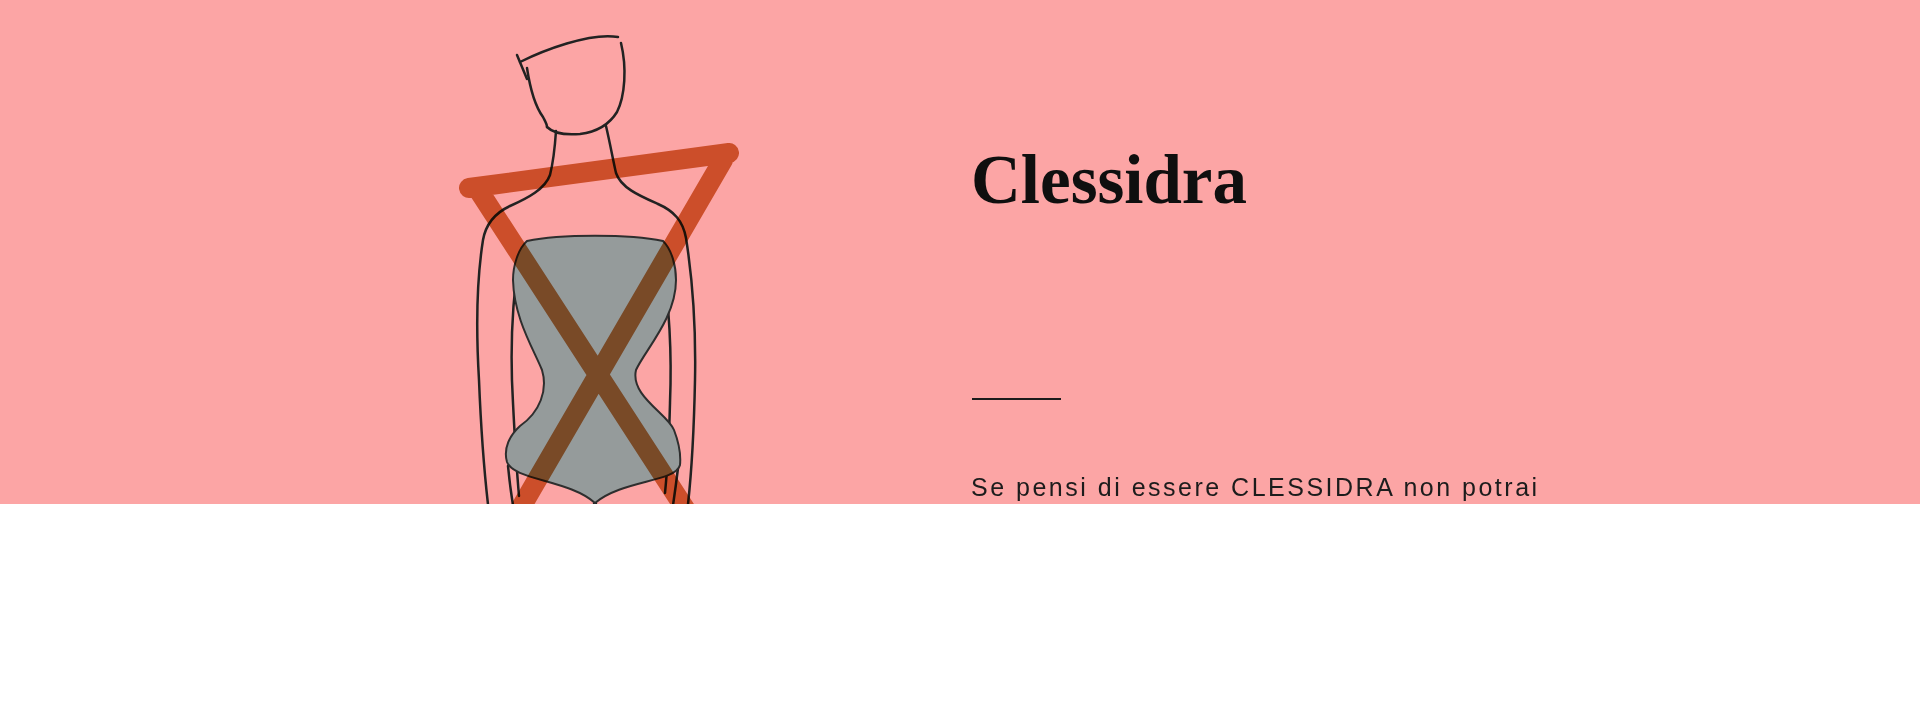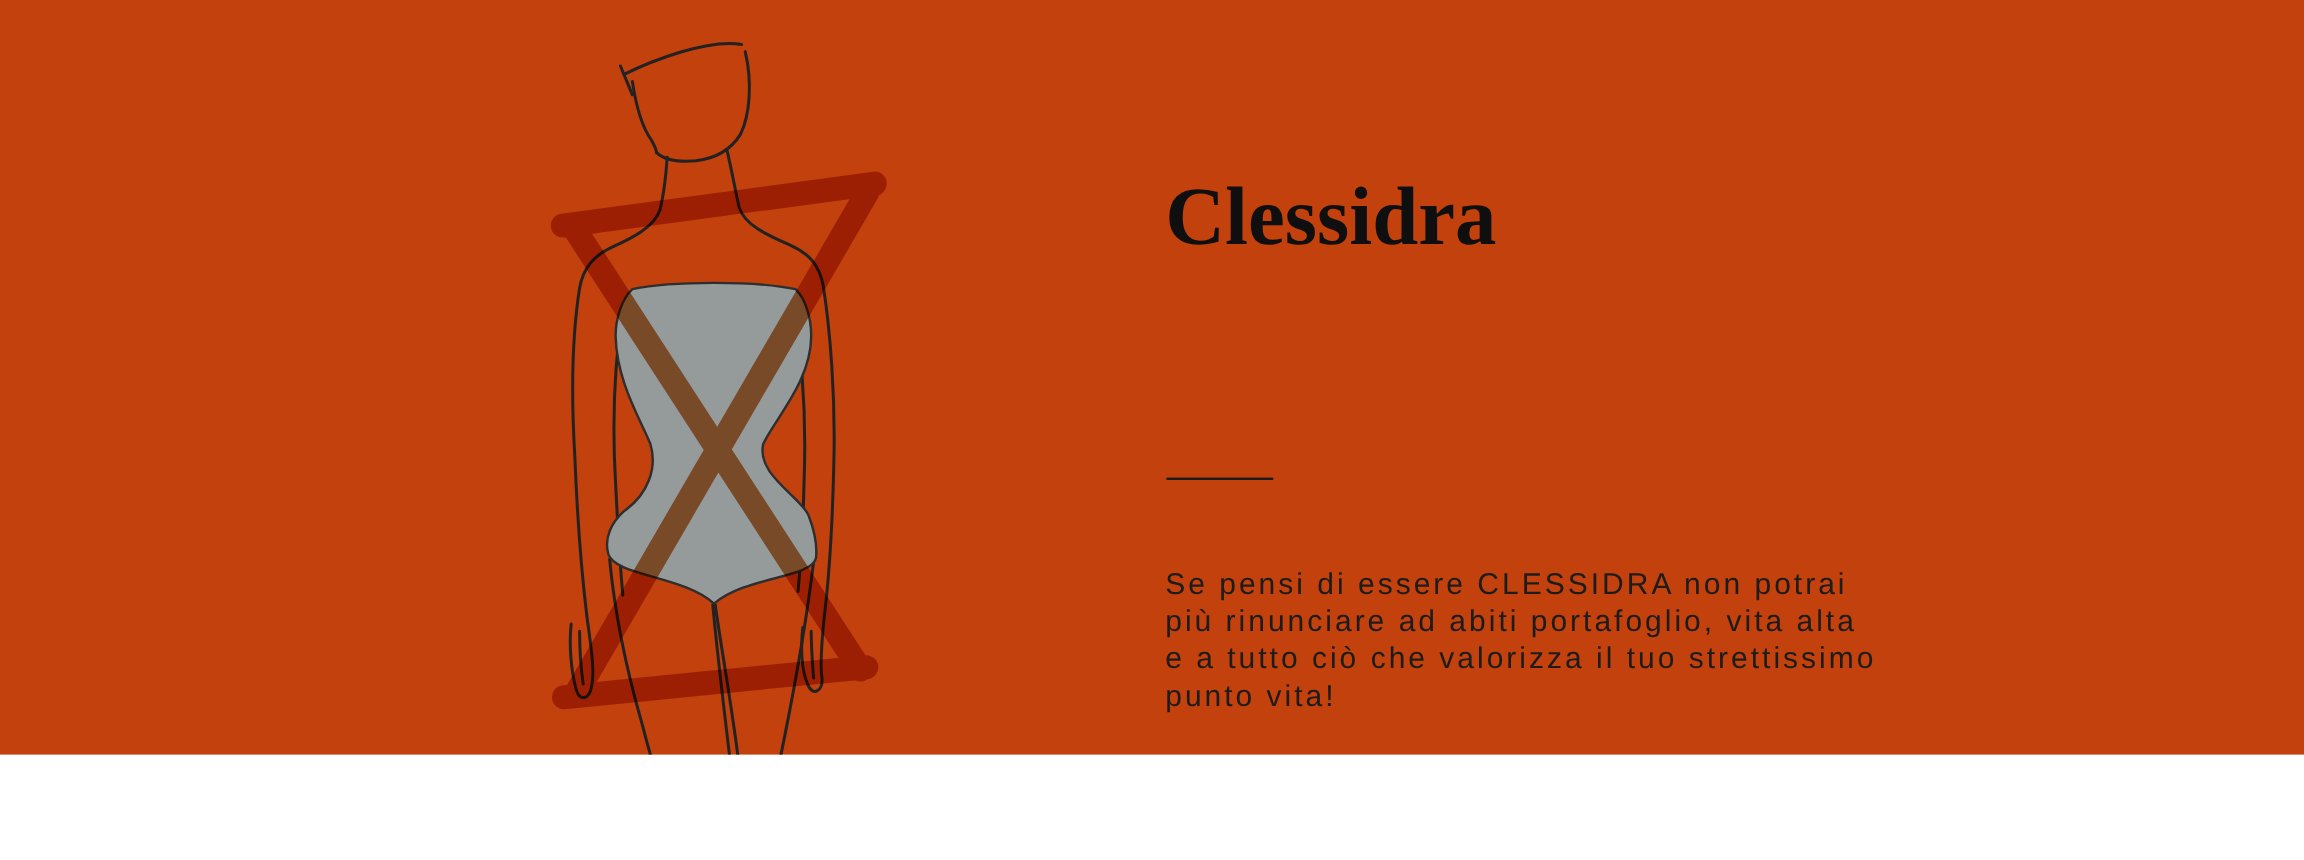--- a/index.html
+++ b/index.html
@@ -3,22 +3,22 @@
 <meta charset="utf-8">
 <style>
   html, body {
     margin: 0;
     padding: 0;
     background: #ffffff;
   }
   #stage {
     position: relative;
     width: 1920px;
-    height: 629px;
-    background: #c2410c;
+    height: 504px;
+    background: #fca5a5;
     overflow: hidden;
     font-family: "Liberation Sans", sans-serif;
   }
   #figure-wrap {
     position: absolute;
     left: 440px;
     top: 18px;
     width: 360px;
     height: 690px;
   }

